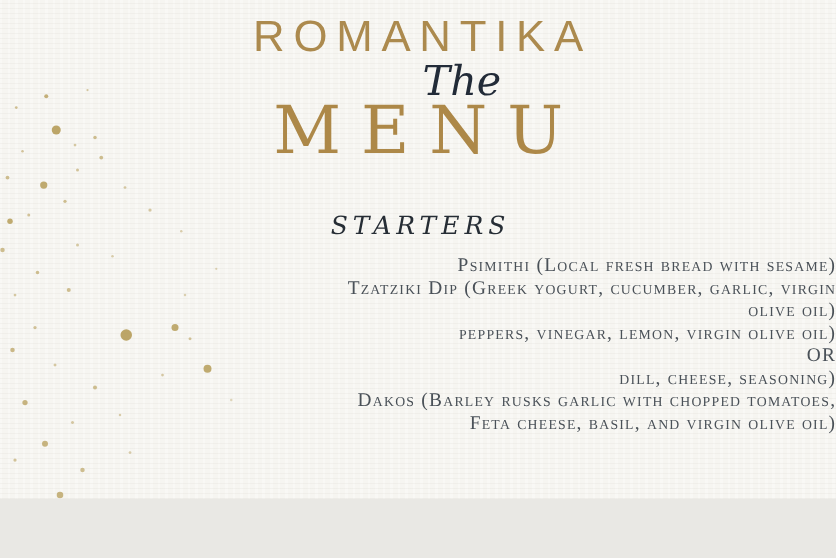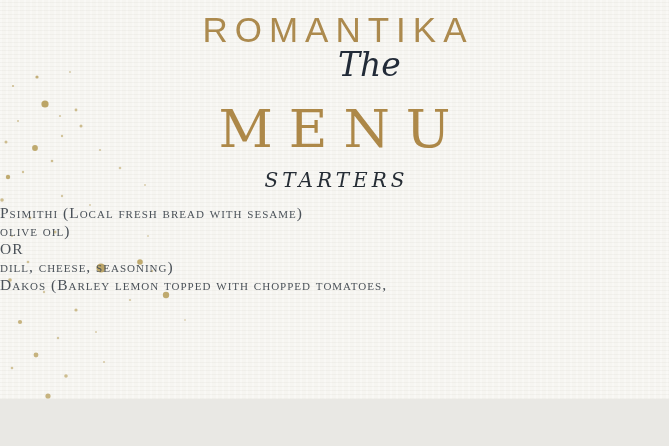--- a/index.html
+++ b/index.html
@@ -36,37 +36,36 @@
     margin-left:35px;
   }
   .menu-title{
     top:77px;
     font-family:"DejaVu Serif", serif;
     font-size:53px;
     letter-spacing:16px;
     text-indent:16px;
     color:#ad8848;
     line-height:1.05;
-    margin-top:24px;
   }
   .section-heading{
     font-family:"DejaVu Serif", serif;
     font-style:italic;
     font-size:20px;
     letter-spacing:4px;
     text-indent:4px;
     color:#262d35;
     line-height:1.2;
   }
   .starters-heading{top:168px;}
   .main-heading{top:431px;}
   .menu-lines{
     position:absolute;
     top:204px;left:0;width:100%;
-    text-align:left;
+    text-align:right;
   }
   .menu-line{
     font-family:"Liberation Serif", serif;
     font-variant-caps:small-caps;
     font-variant:small-caps;
     font-size:15.5px;
     letter-spacing:1px;
     color:#4a5158;
     line-height:18px;
     height:18px;
@@ -138,23 +137,26 @@
   <div class="centered brand">ROMANTIKA</div>
 
   <div class="centered script-word">The</div>
 
   <div class="centered menu-title">MENU</div>
 
   <div class="centered section-heading starters-heading">STARTERS</div>
 
   <div class="menu-lines">
     <div class="menu-line">Psimithi (Local fresh bread with sesame)</div>
+    <div class="menu-line">Tzatziki Dip (Greek yogurt, cucumber, garlic, virgin</div>
     <div class="menu-line">olive oil)</div>
+    <div class="menu-line">peppers, vinegar, lemon, virgin olive oil)</div>
     <div class="menu-line">OR</div>
     <div class="menu-line">dill, cheese, seasoning)</div>
-    <div class="menu-line">Dakos (Barley lemon topped with chopped tomatoes,</div>
+    <div class="menu-line">Dakos (Barley rusks garlic with chopped tomatoes,</div>
+    <div class="menu-line">Feta cheese, basil, and virgin olive oil)</div>
   </div>
 
   <div class="divider"></div>
 
   <div class="centered section-heading main-heading">MAIN</div>
 
 </div>
 
 </body></html>

